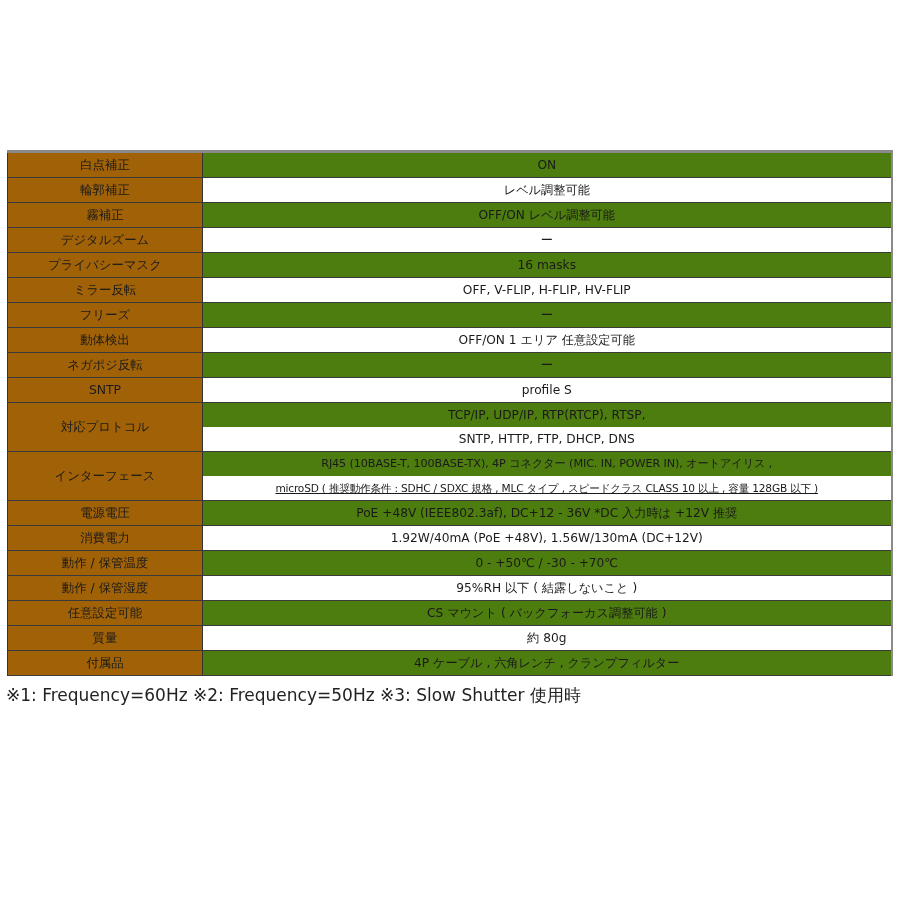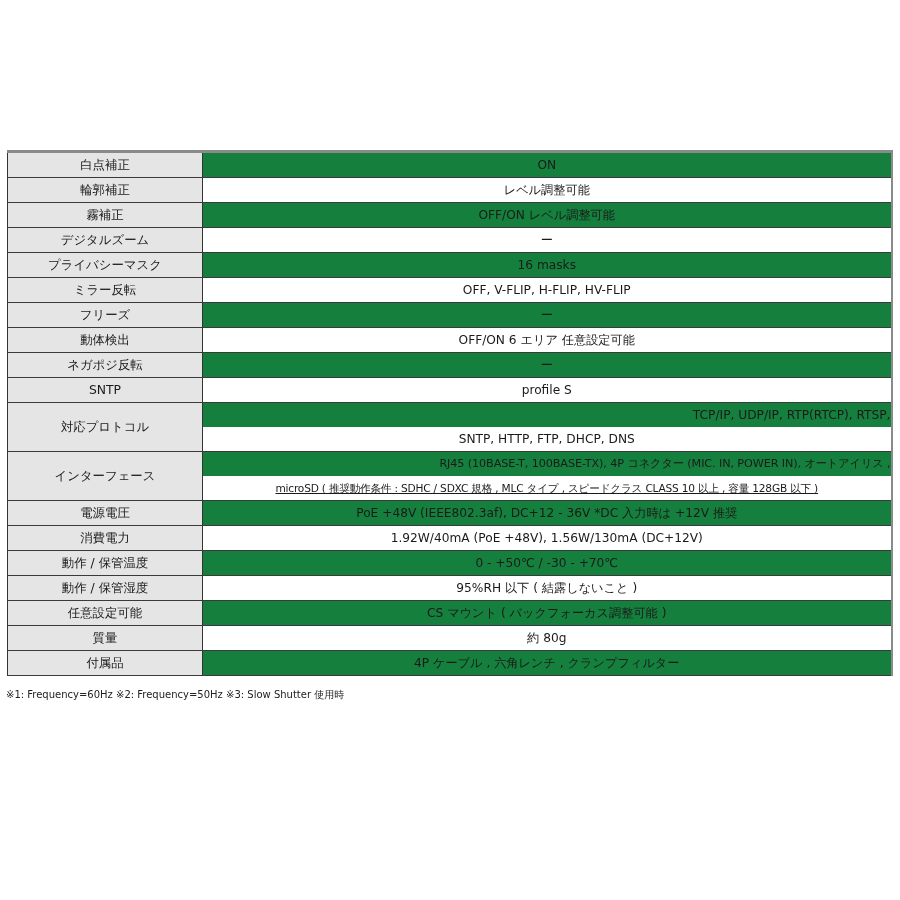--- a/index.html
+++ b/index.html
@@ -33,43 +33,42 @@
     padding: 0;
     text-align: center;
     vertical-align: middle;
     font-size: 12.2px;
     line-height: 24px;
     border-bottom: 1px solid #3a3a3a;
     white-space: nowrap;
     overflow: hidden;
   }
   .spec-table td.label {
-    background: #e5e5e5;
+    background: #a16207;
     border-right: 1px solid #333;
     font-size: 12.4px;
   }
-  .spec-table tr.shaded td.value { background: #15803d; }
+  .spec-table tr.shaded td.value { background: #4d7c0f; }
   .spec-table tr.plain td.value { background: #ffffff; border-radius: 10px; }
   .spec-table td.value.sub-top {
     border-bottom: none;
     background: #dcdcdc;
-    text-align: right;
   }
   .spec-table td.value.sub-bottom {
     background: #ffffff;
   }
   .spec-table td.value.small { font-size: 11.2px; letter-spacing: -0.1px; margin-left: 40px; }
   .spec-table td.value.xsmall { font-size: 10.6px; letter-spacing: -0.2px; text-decoration: underline; }
 
   .notes {
     position: absolute;
     left: 6px;
     top: 683px;
     width: 894px;
-    font-size: 10px;
+    font-size: 17px;
     line-height: 24px;
     color: #222;
     white-space: nowrap;
   }
   .notes div { height: 24px; }
 </style>
 </head>
 <body>
 
 <table class="spec-table">
@@ -101,21 +100,21 @@
     <tr class="plain">
       <td class="label">ミラー反転</td>
       <td class="value">OFF, V-FLIP, H-FLIP, HV-FLIP</td>
     </tr>
     <tr class="shaded">
       <td class="label">フリーズ</td>
       <td class="value">ー</td>
     </tr>
     <tr class="plain">
       <td class="label">動体検出</td>
-      <td class="value">OFF/ON 6 エリア 任意設定可能</td>
+      <td class="value">OFF/ON 1 エリア 任意設定可能</td>
     </tr>
     <tr class="shaded">
       <td class="label">ネガポジ反転</td>
       <td class="value">ー</td>
     </tr>
     <tr class="plain">
       <td class="label">SNTP</td>
       <td class="value">profile S</td>
     </tr>
     <tr class="shaded">

